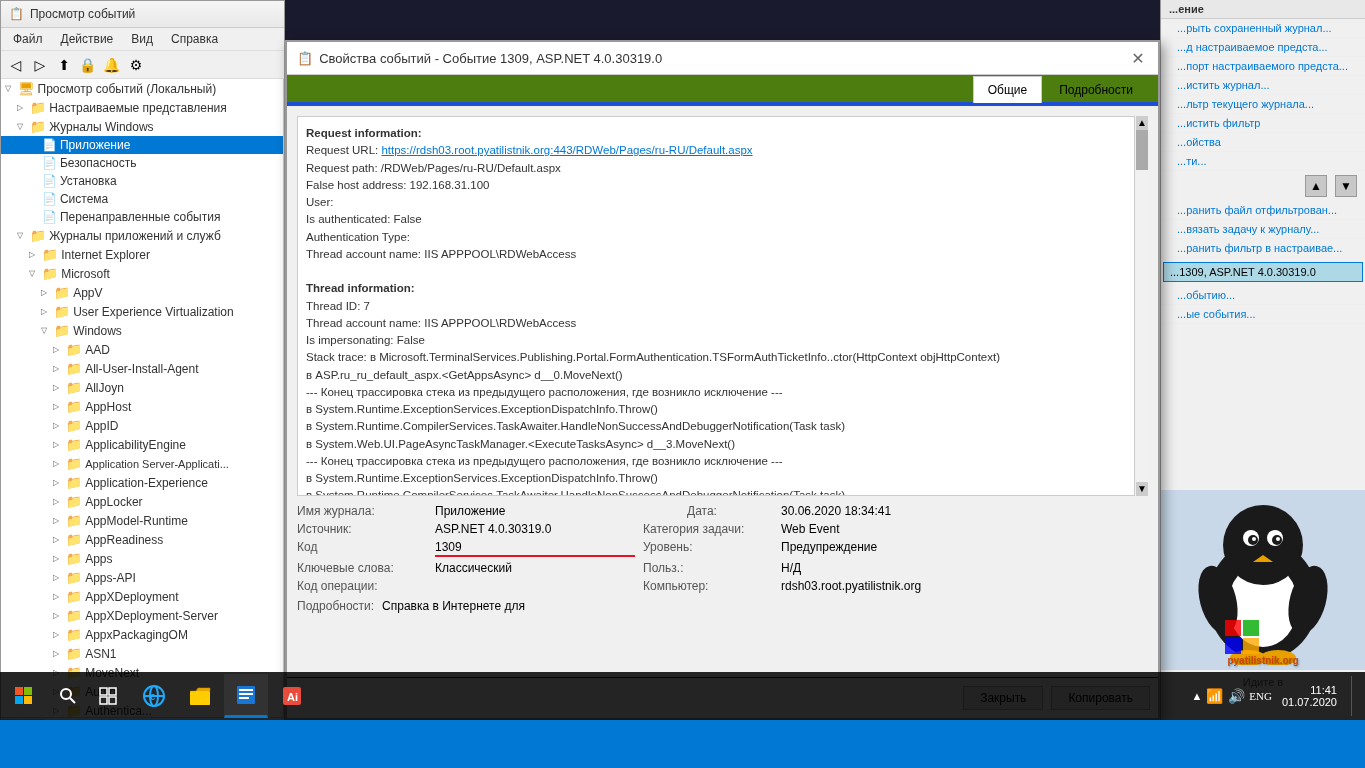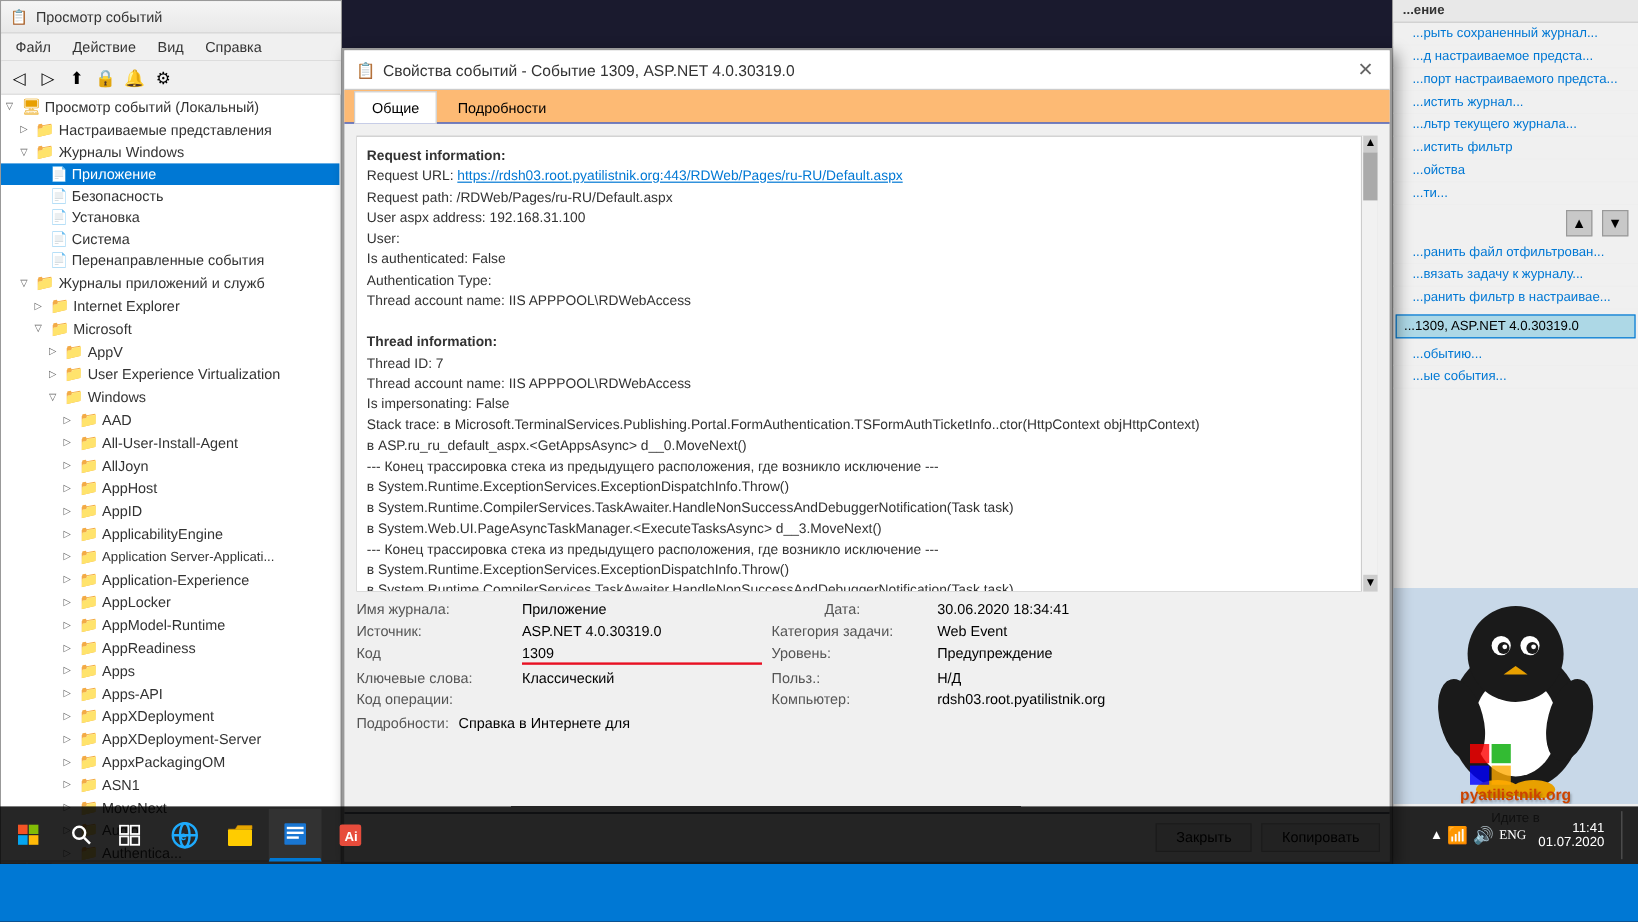--- a/index.html
+++ b/index.html
@@ -185,23 +185,24 @@
       cursor: pointer;
       font-size: 16px;
       color: #666;
       display: flex;
       align-items: center;
       justify-content: center;
     }
 
     .dialog-tabs {
       display: flex;
-      background: #fdba74;
-      border-bottom: 1px solid #1d4ed8;
+      background: #4d7c0f;
+      border-bottom: 4px solid #1d4ed8;
       padding: 0 8px;
+      justify-content: flex-end;
     }
 
     .dialog-tab {
       padding: 6px 14px;
       font-size: 12px;
       cursor: pointer;
       border: 1px solid transparent;
       border-bottom: none;
       margin-right: 2px;
       position: relative;
@@ -621,21 +622,21 @@
 
         <ellipse cx="55" cy="110" rx="18" ry="35" fill="#1a1a1a" transform="rotate(-15,55,110)"></ellipse>
         <ellipse cx="145" cy="110" rx="18" ry="35" fill="#1a1a1a" transform="rotate(15,145,110)"></ellipse>
 
         <rect x="62" y="130" width="16" height="16" fill="#ff0000" opacity="0.8"></rect>
         <rect x="80" y="130" width="16" height="16" fill="#00aa00" opacity="0.8"></rect>
         <rect x="62" y="148" width="16" height="16" fill="#0000ff" opacity="0.8"></rect>
         <rect x="80" y="148" width="16" height="16" fill="#ffaa00" opacity="0.8"></rect>
       </svg>
 
-      <div style="text-align:center; font-size:13px; font-weight:bold; color:#cc4400; margin-top:-10px; text-shadow: 1px 1px 2px rgba(0,0,0,0.3);">pyatilistnik.org</div>
+      <div style="text-align:center; font-size:10px; font-weight:bold; color:#cc4400; margin-top:-10px; text-shadow: 1px 1px 2px rgba(0,0,0,0.3);">pyatilistnik.org</div>
     </div>
     <div style="position:absolute; bottom:28px; left:0; right:0; padding:4px 8px; font-size:11px; color:#666; text-align:center; background:#f0f0f0;">Идите в</div>
   </div>
 
   <div class="dialog">
     <div class="dialog-titlebar">
       <div style="display:flex;align-items:center;gap:6px;">
         <span>📋</span>
         <span>Свойства событий - Событие 1309, ASP.NET 4.0.30319.0</span>
       </div>
@@ -647,21 +648,21 @@
     </div>
     <div class="dialog-content">
 
       <div style="position:relative;">
         <div class="event-text-area">
           <div><strong>Request information:</strong></div>
           <div>
             <span>Request URL: </span><span class="link">https://rdsh03.root.pyatilistnik.org:443/RDWeb/Pages/ru-RU/Default.aspx</span>
           </div>
           <div>Request path: /RDWeb/Pages/ru-RU/Default.aspx</div>
-          <div>User aspx address: 192.168.31.100</div>
+          <div>False host address: 192.168.31.100</div>
           <div>User:</div>
           <div>Is authenticated: False</div>
           <div>Authentication Type:</div>
           <div>Thread account name: IIS APPPOOL\RDWebAccess</div>
           <div>&nbsp;</div>
           <div><strong>Thread information:</strong></div>
           <div>Thread ID: 7</div>
           <div>Thread account name: IIS APPPOOL\RDWebAccess</div>
           <div>Is impersonating: False</div>
           <div style="word-break:break-all;">Stack trace:   в Microsoft.TerminalServices.Publishing.Portal.FormAuthentication.TSFormAuthTicketInfo..ctor(HttpContext objHttpContext)</div>

